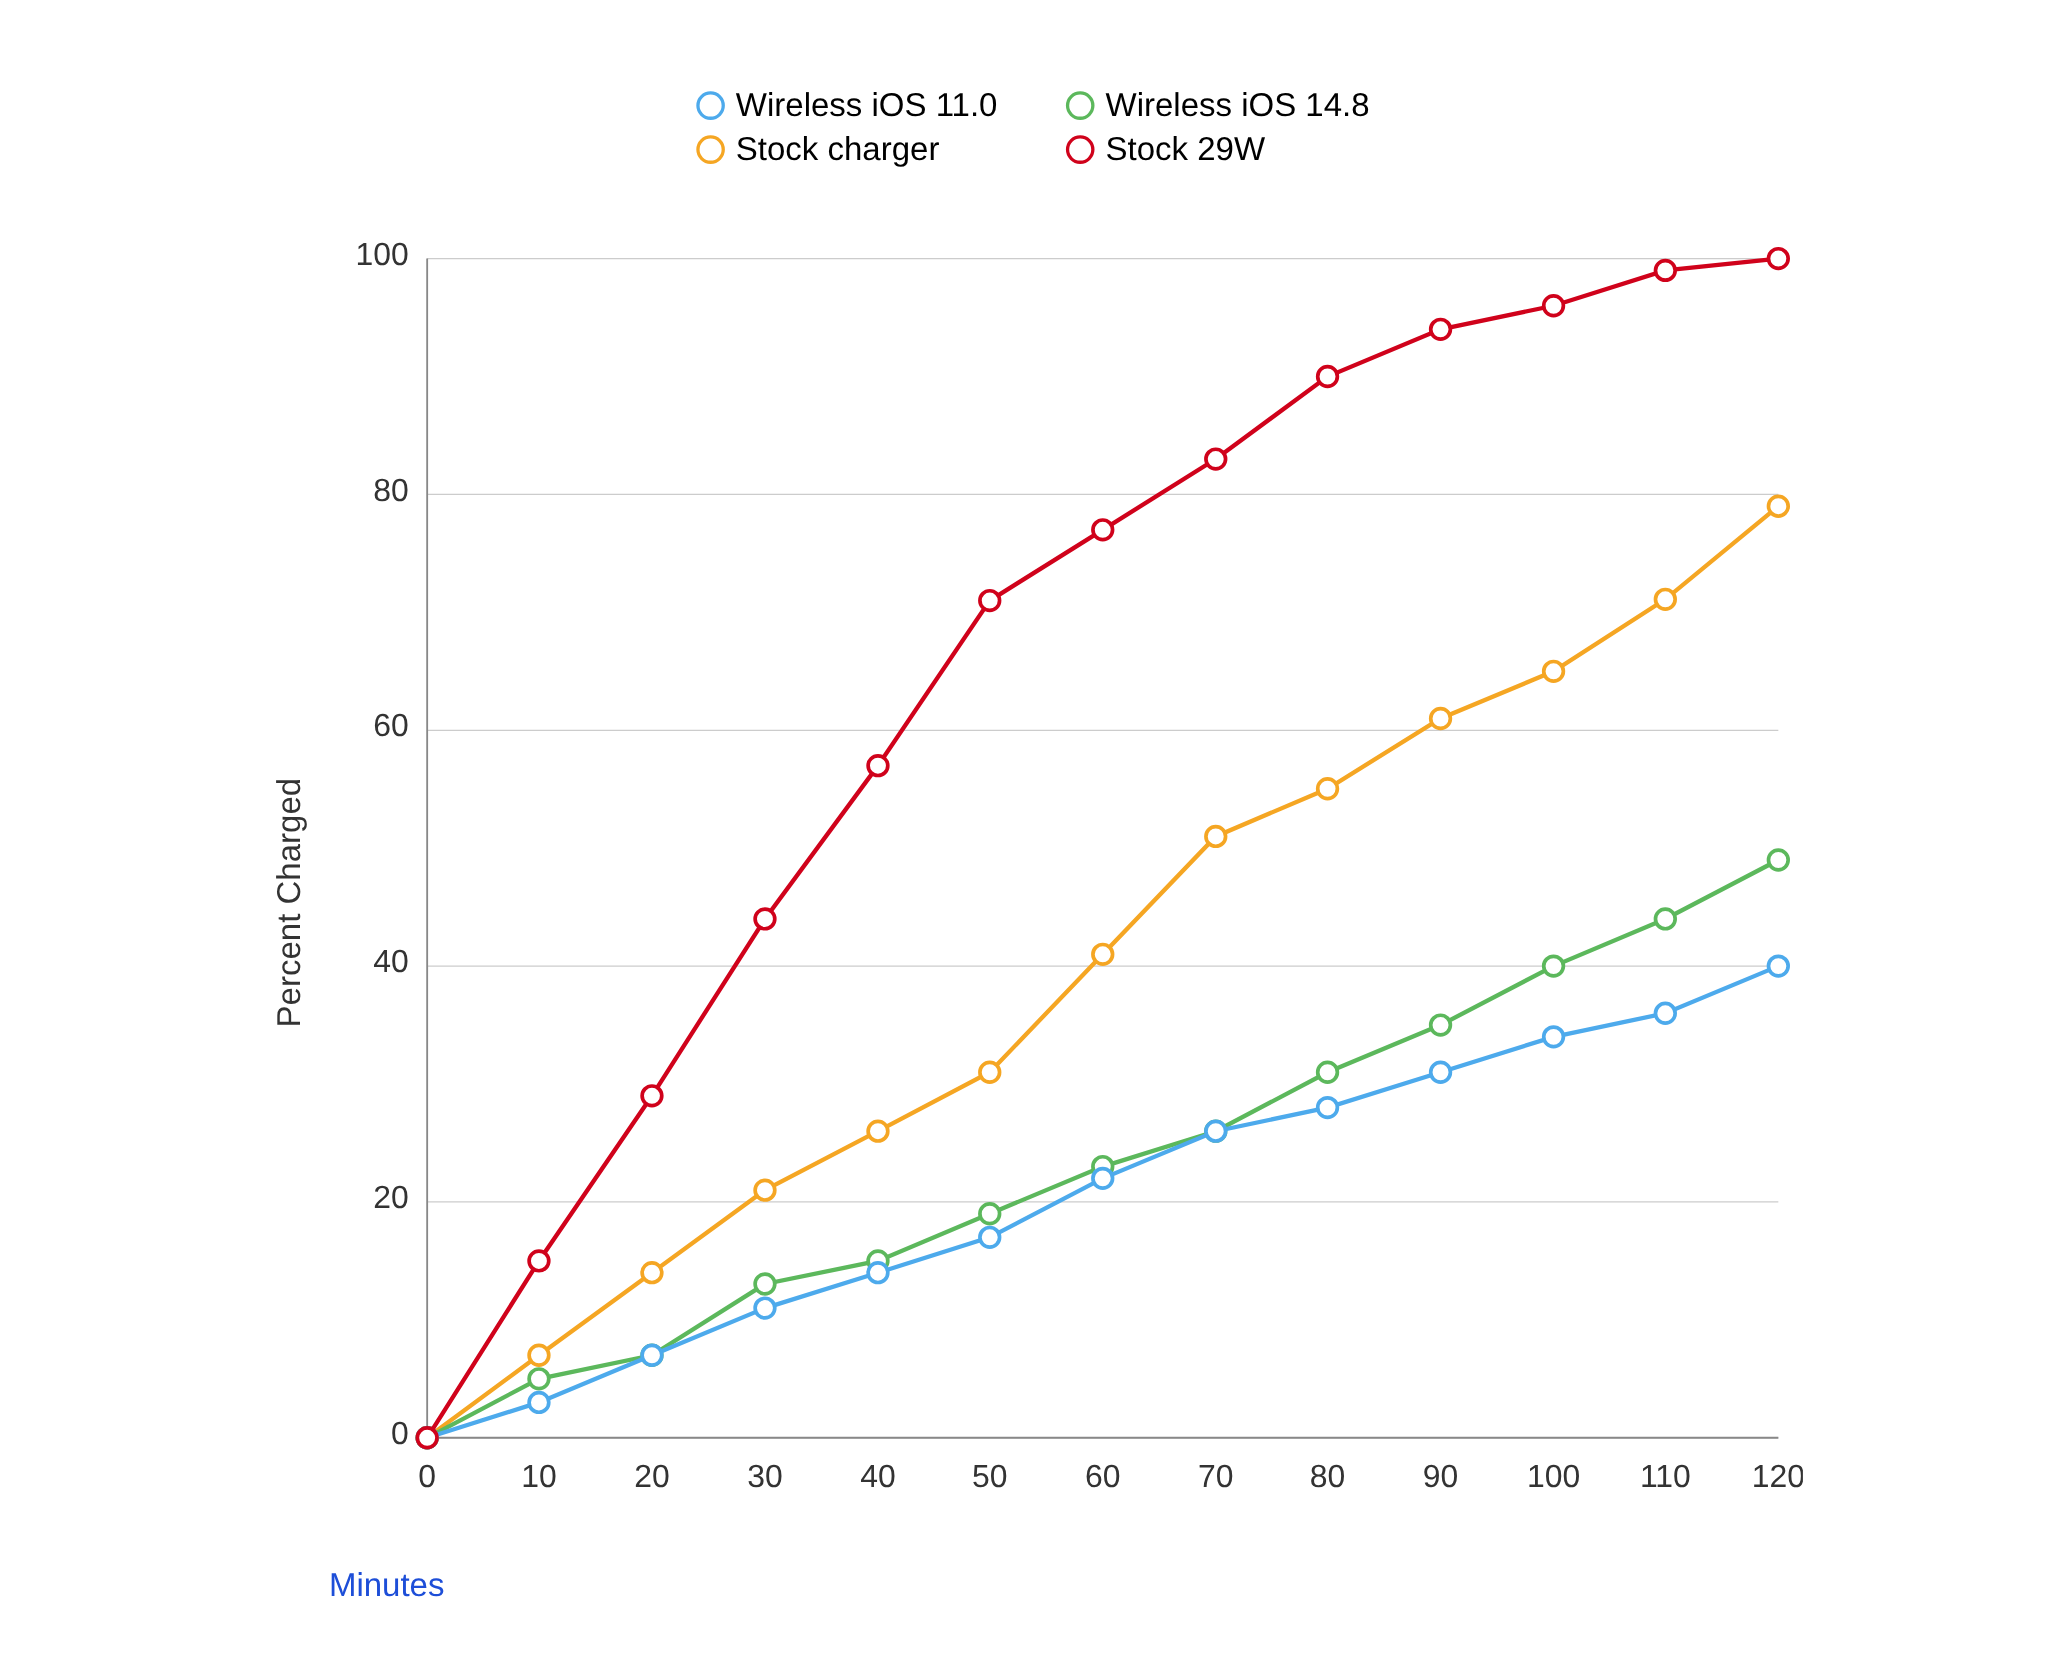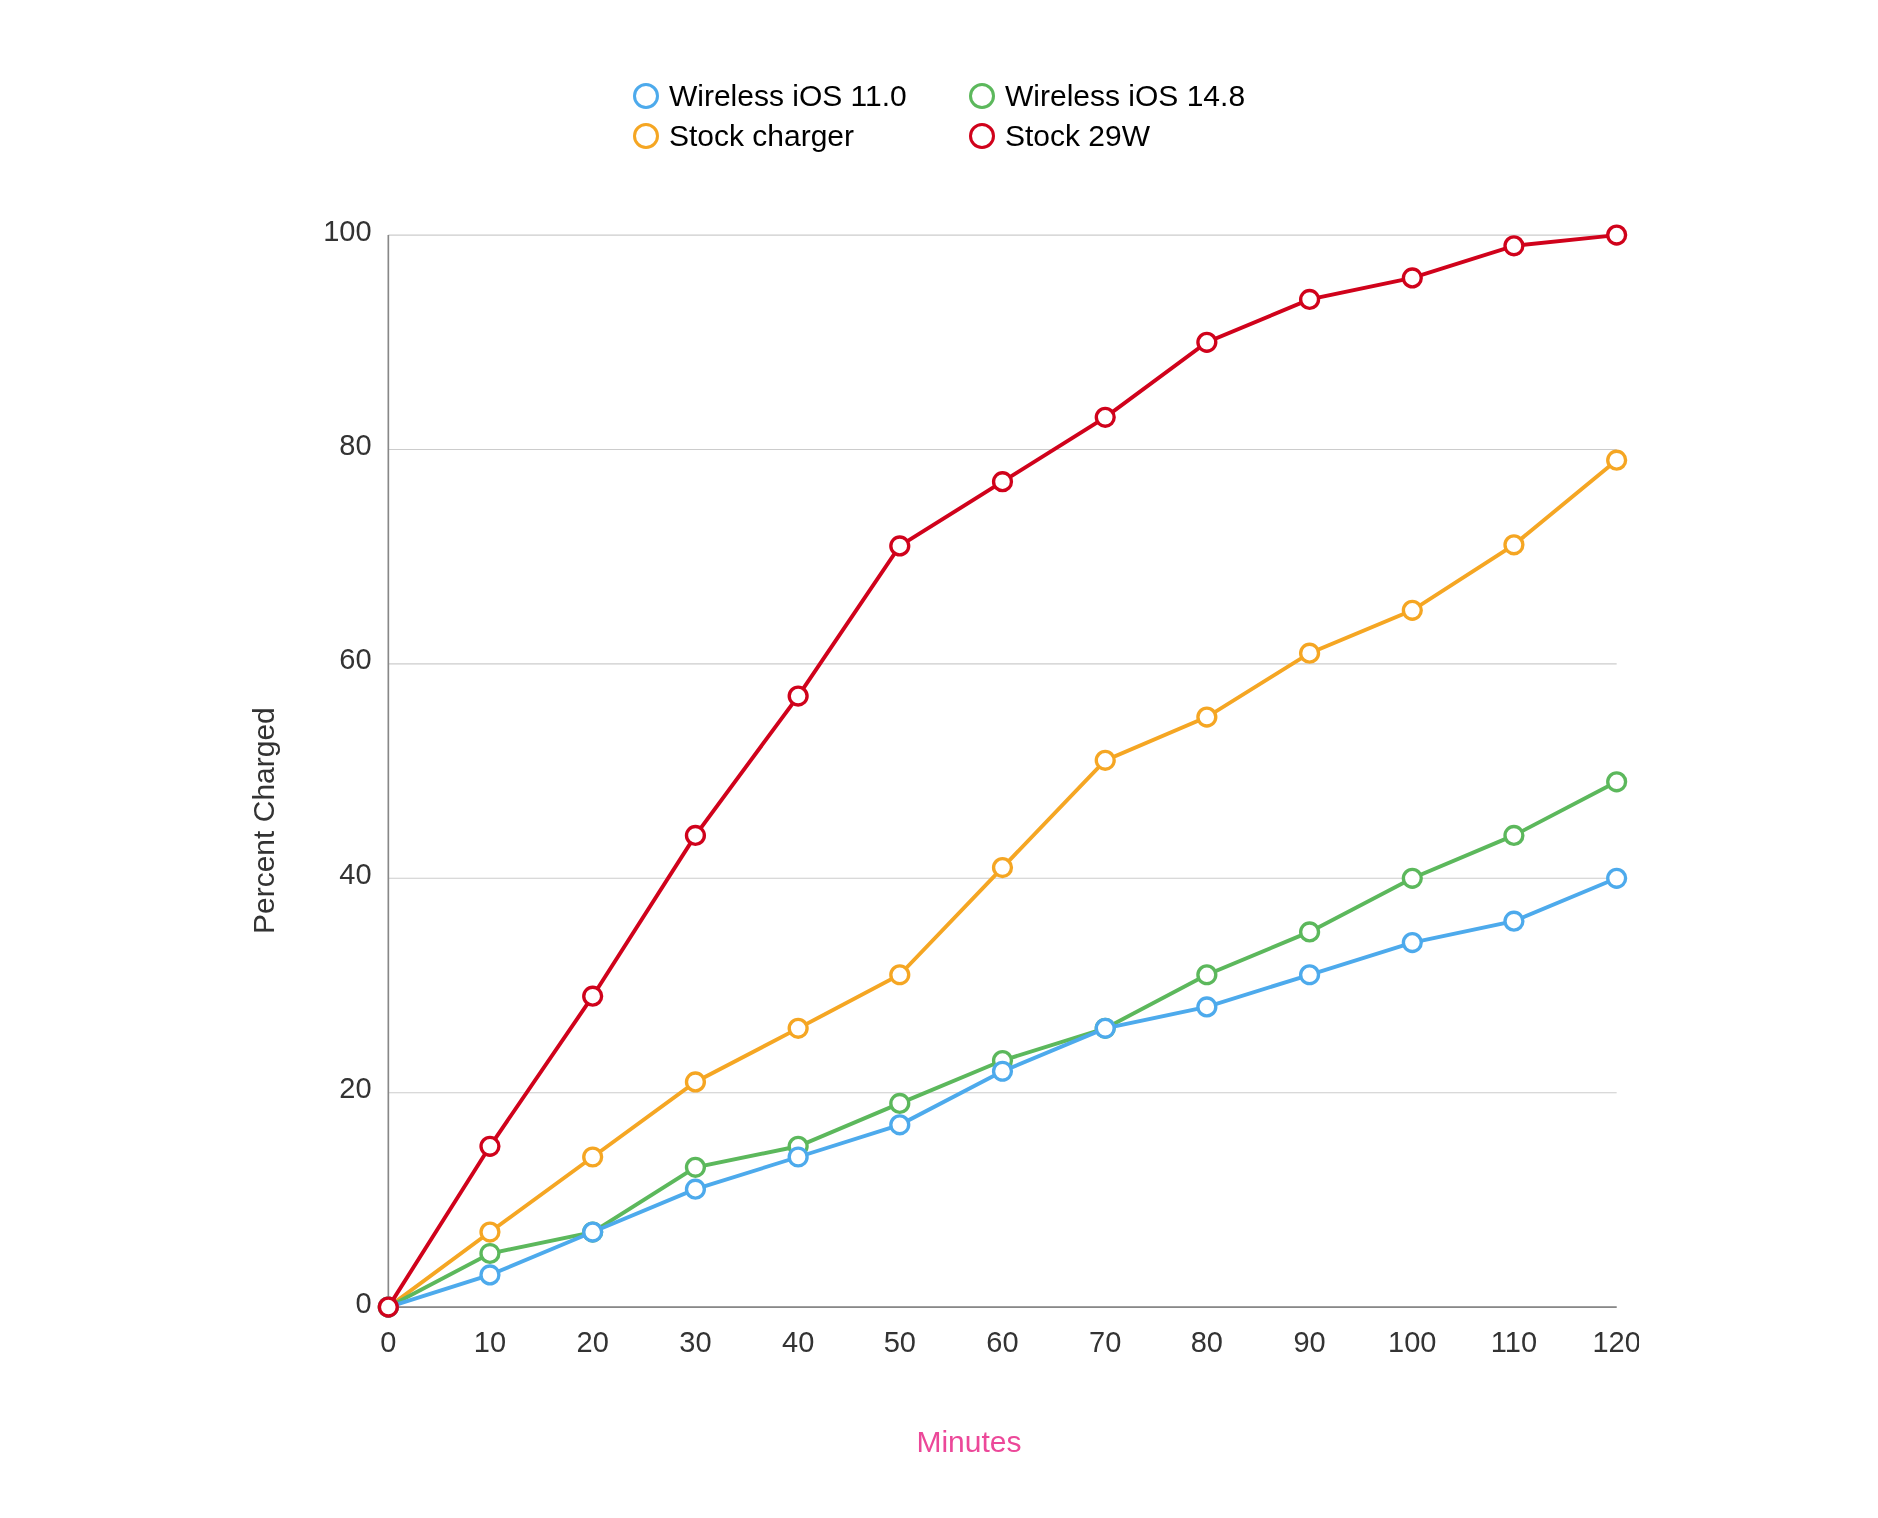--- a/index.html
+++ b/index.html
@@ -64,24 +64,23 @@
     .chart-inner {
       flex: 1;
       display: flex;
       flex-direction: column;
     }
     .chart-svg-wrapper {
       flex: 1;
       position: relative;
     }
     .x-axis-label {
-      text-align: center;
       font-size: 30px;
       font-weight: 400;
-      color: #ec4899;
+      color: #1d4ed8;
       margin-top: 10px;
     }
     svg {
       width: 100%;
       height: 100%;
     }
   </style>
 </head>
 <body>
 

